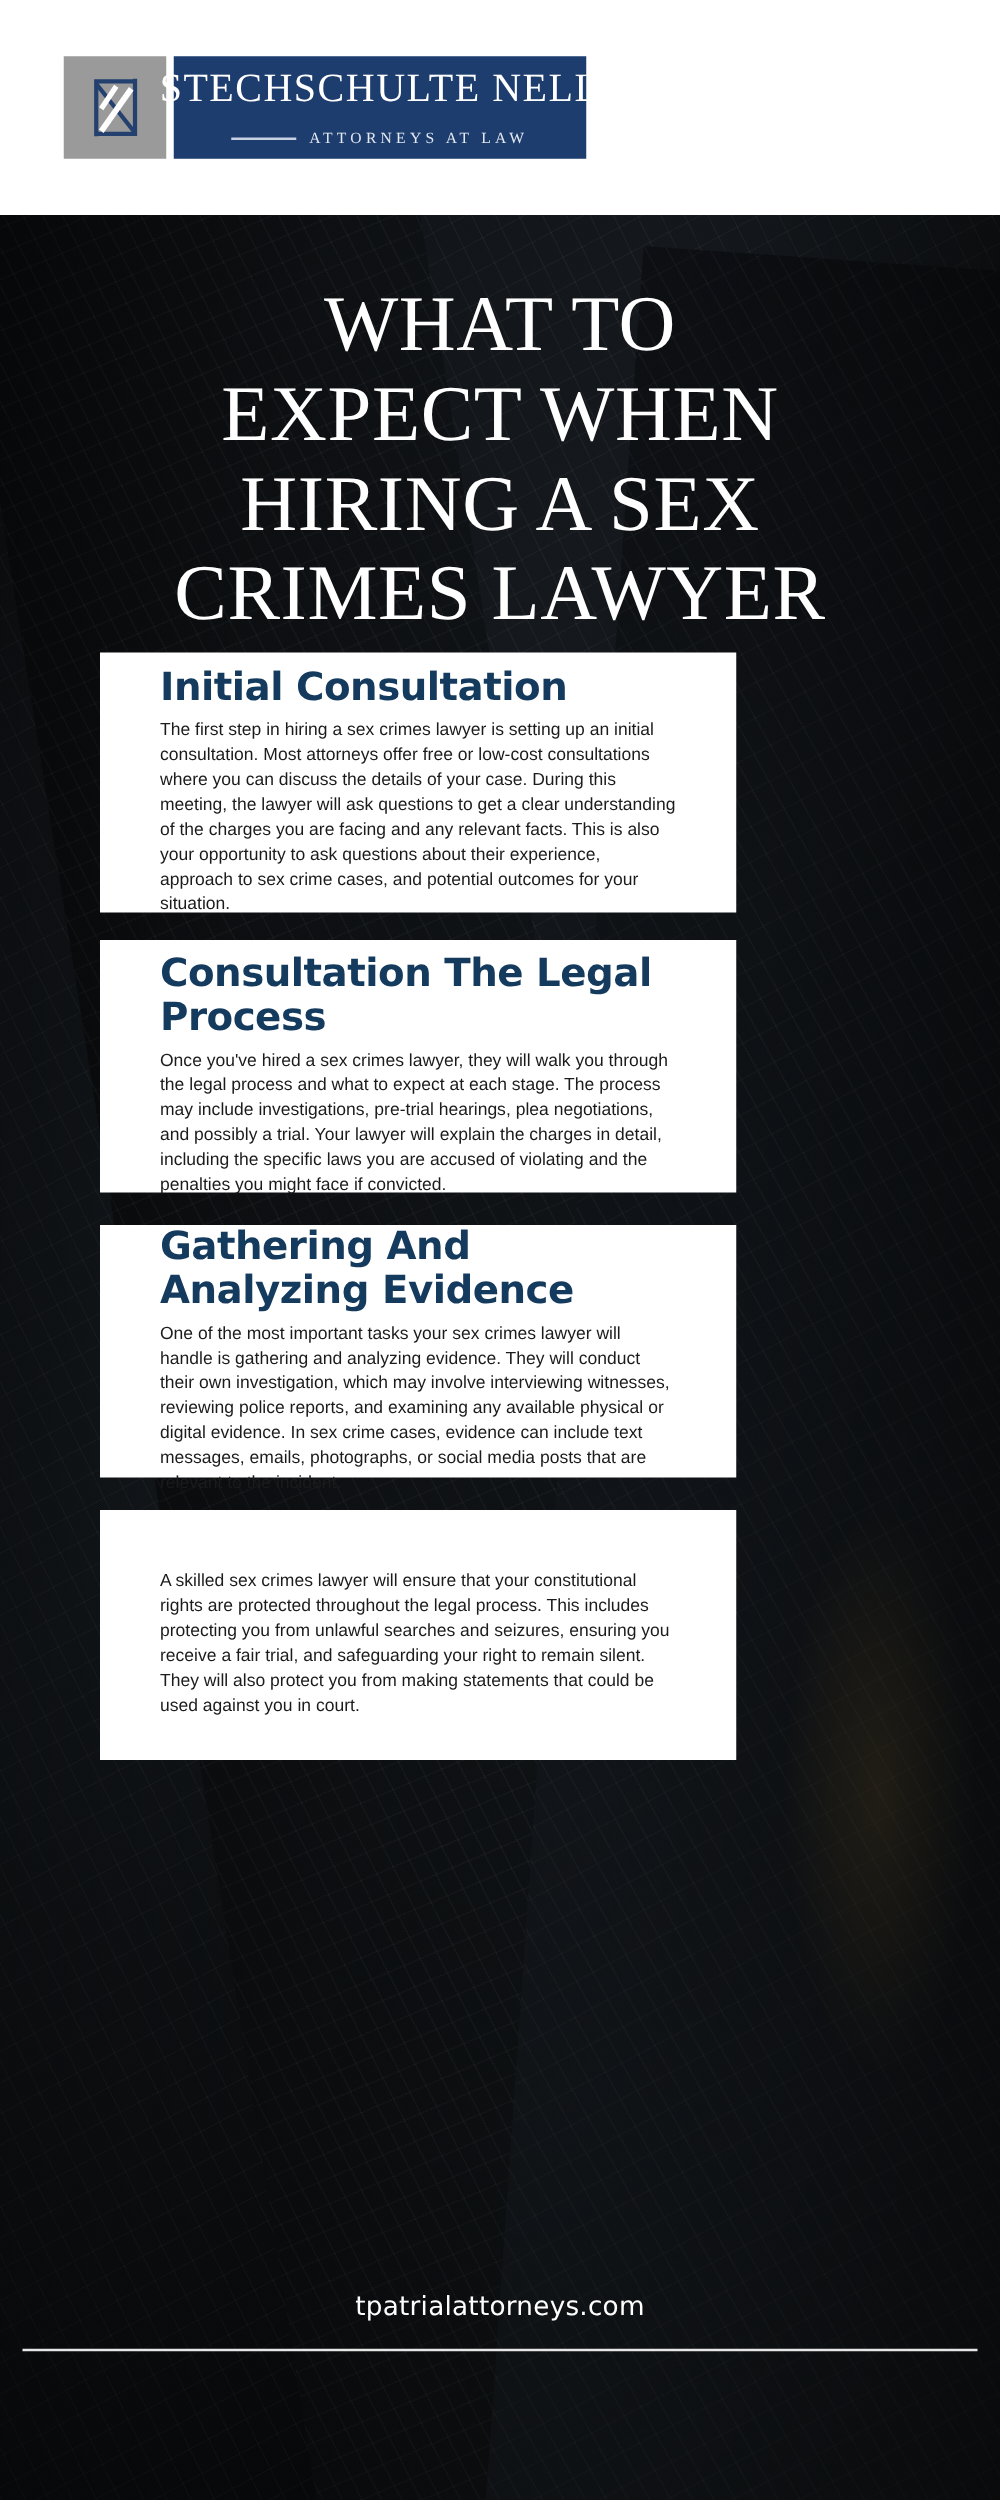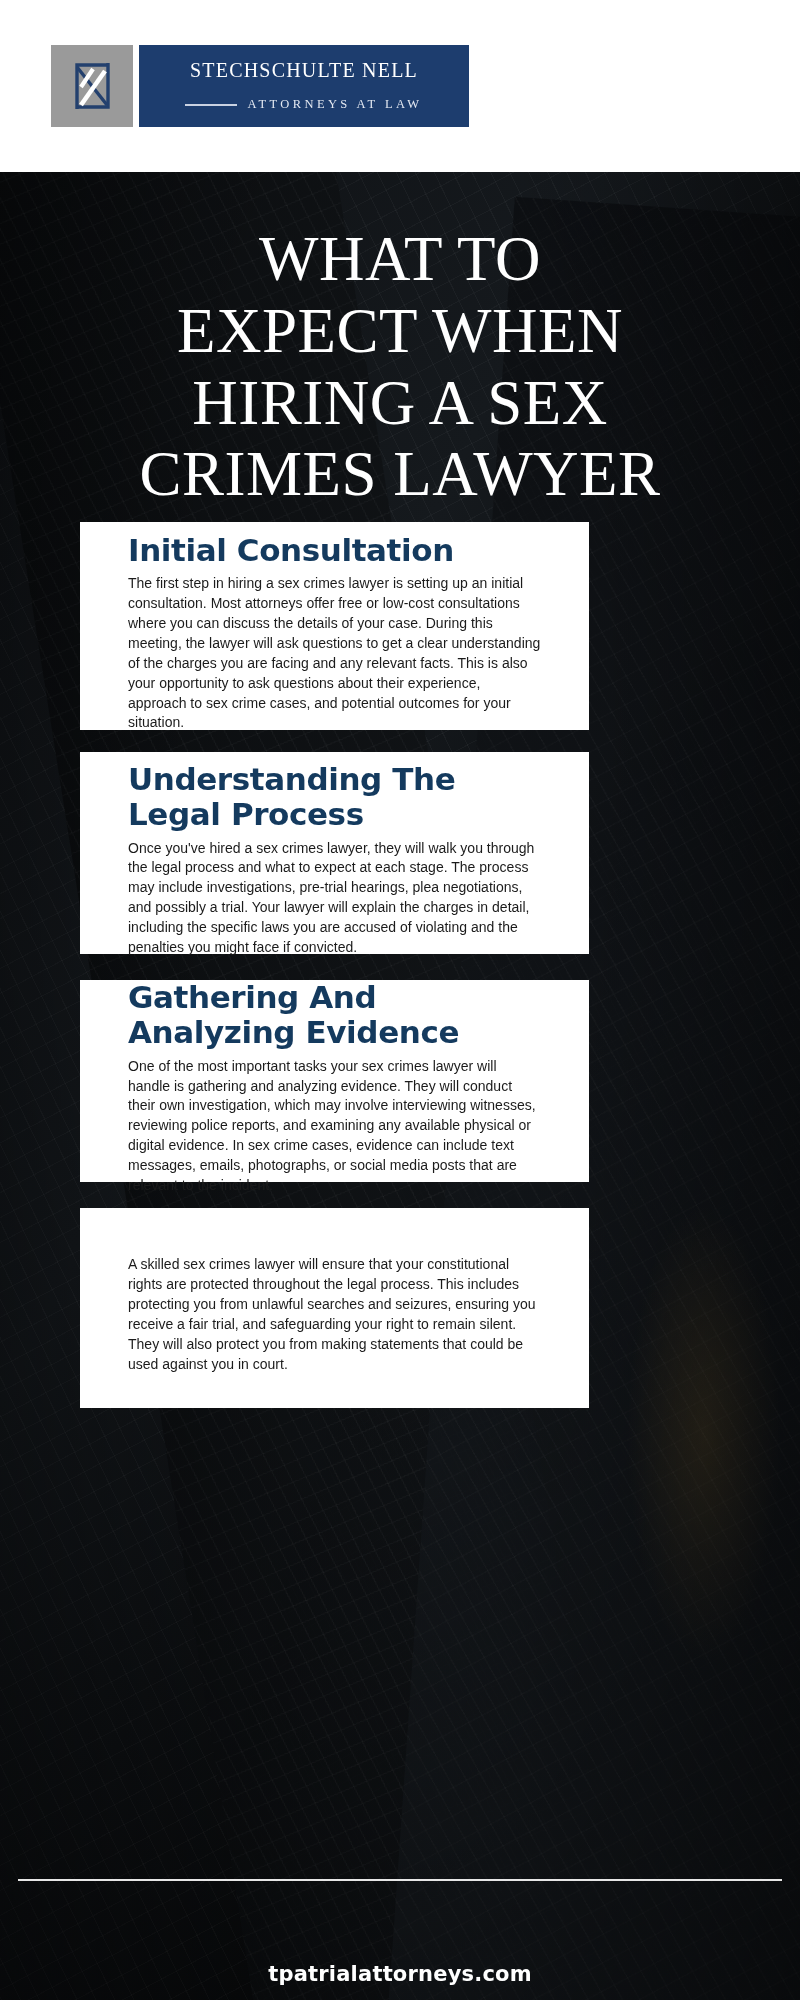--- a/index.html
+++ b/index.html
@@ -60,21 +60,21 @@
     flex: none;
     margin-left: 6px;
     display: flex;
     flex-direction: column;
     align-items: center;
     justify-content: center;
   }
   .logo-name {
     color: #ffffff;
     font-family: "Liberation Serif", serif;
-    font-size: 20px;
+    font-size: 32px;
     letter-spacing: 1.2px;
     line-height: 1;
     white-space: nowrap;
     font-variant: small-caps;
     text-transform: uppercase;
   }
   .logo-sub-row {
     display: flex;
     align-items: center;
     margin-top: 17px;
@@ -219,26 +219,26 @@
     position: absolute;
     left: 18px;
     right: 18px;
     top: 1879px;
     height: 2px;
     background: #e6e6e6;
   }
   .footer-url {
     position: absolute;
     left: 0;
-    top: 1962px;
+    top: 1833px;
     width: 800px;
     text-align: center;
     color: #ffffff;
     font-family: "DejaVu Sans", sans-serif;
-    font-weight: bold;
+    font-weight: normal;
     font-size: 21px;
     letter-spacing: 0.2px;
   }
 </style>
 </head>
 <body>
 
 <div class="page">
 
   <div class="header-band">
@@ -279,21 +279,21 @@
     </div>
 
     <div class="cards">
 
       <div class="card" style="top:350px; height:208px;">
         <h2 class="card-title">Initial Consultation</h2>
         <p class="card-body">The first step in hiring a sex crimes lawyer is setting up an initial consultation. Most attorneys offer free or low-cost consultations where you can discuss the details of your case. During this meeting, the lawyer will ask questions to get a clear understanding of the charges you are facing and any relevant facts. This is also your opportunity to ask questions about their experience, approach to sex crime cases, and potential outcomes for your situation.</p>
       </div>
 
       <div class="card" style="top:580px; height:202px;">
-        <h2 class="card-title">Understanding The Legal Process</h2>
+        <h2 class="card-title">Consultation The Legal Process</h2>
         <p class="card-body">Once you've hired a sex crimes lawyer, they will walk you through the legal process and what to expect at each stage. The process may include investigations, pre-trial hearings, plea negotiations, and possibly a trial. Your lawyer will explain the charges in detail, including the specific laws you are accused of violating and the penalties you might face if convicted.</p>
       </div>
 
       <div class="card" style="top:808px; height:202px;">
         <h2 class="card-title">Gathering And Analyzing Evidence</h2>
         <p class="card-body">One of the most important tasks your sex crimes lawyer will handle is gathering and analyzing evidence. They will conduct their own investigation, which may involve interviewing witnesses, reviewing police reports, and examining any available physical or digital evidence. In sex crime cases, evidence can include text messages, emails, photographs, or social media posts that are relevant to the incident.</p>
       </div>
 
       <div class="card" style="top:1036px; height:200px;">
         <p class="card-body">A skilled sex crimes lawyer will ensure that your constitutional rights are protected throughout the legal process. This includes protecting you from unlawful searches and seizures, ensuring you receive a fair trial, and safeguarding your right to remain silent. They will also protect you from making statements that could be used against you in court.</p>

